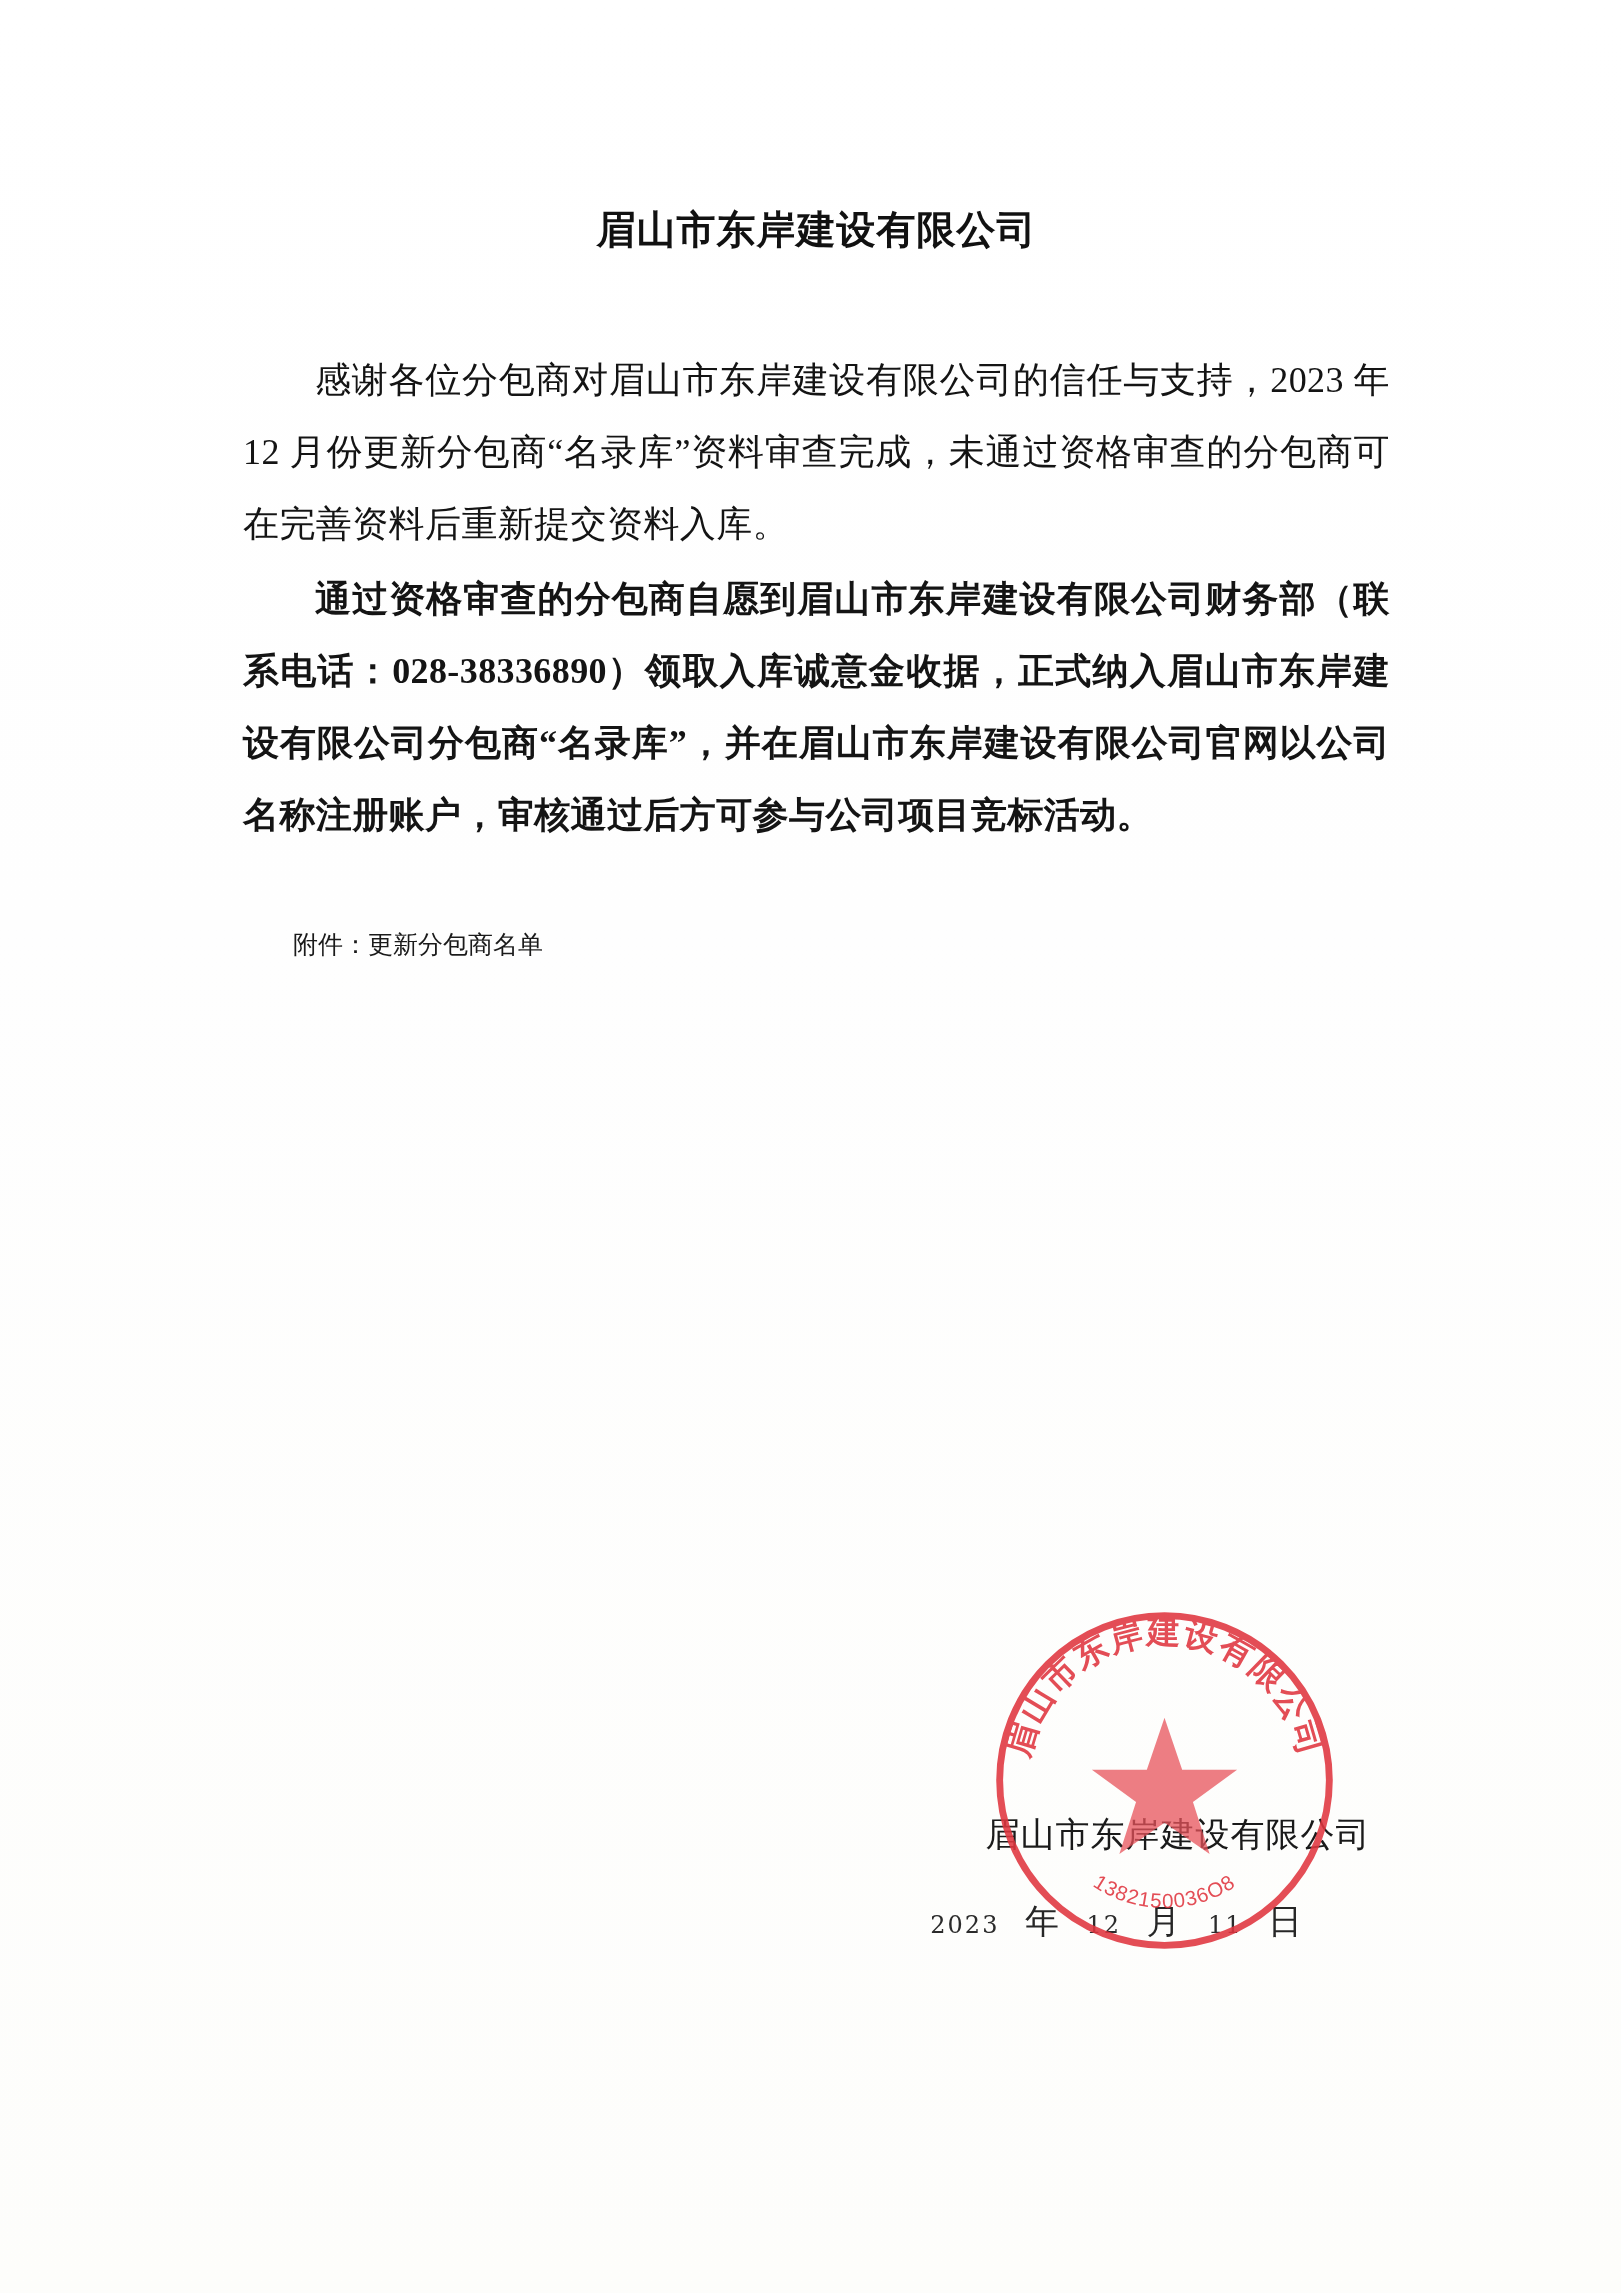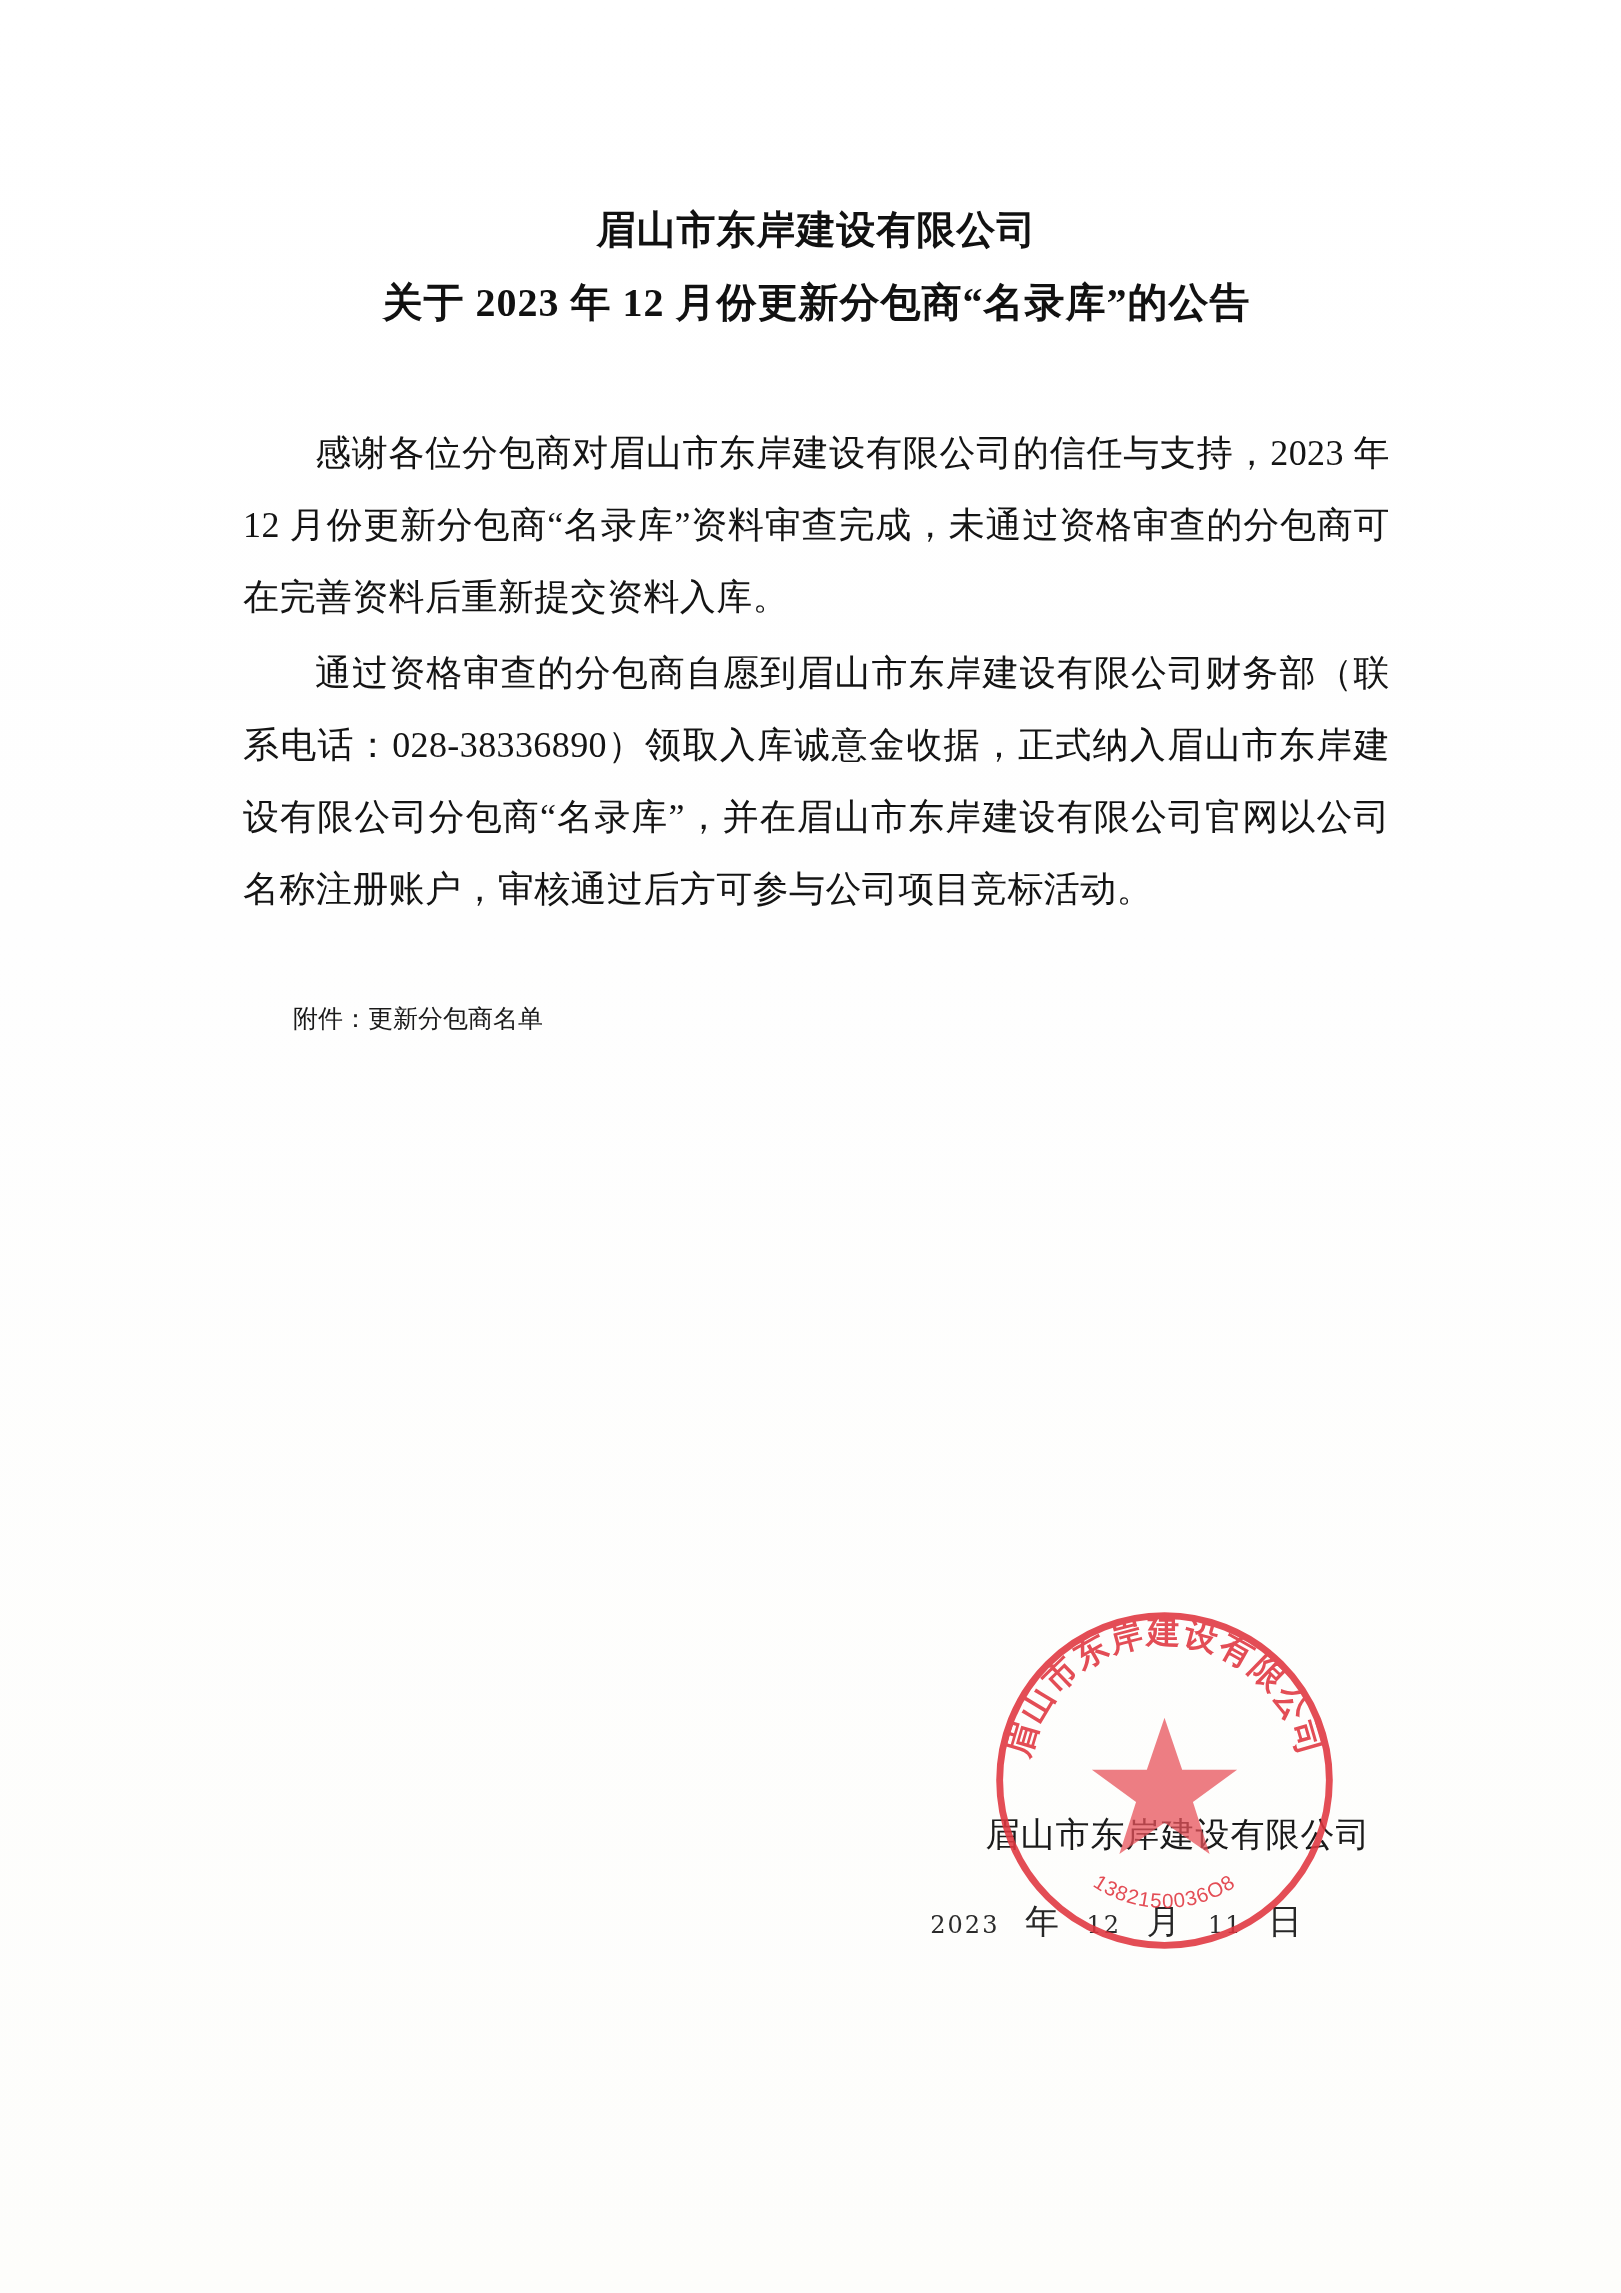--- a/index.html
+++ b/index.html
@@ -58,20 +58,21 @@
     color: #141414;
   }
   .para {
     text-indent: 2em;
     margin: 0 0 2px 0;
     text-align: justify;
     text-justify: inter-ideograph;
   }
   .para + .para {
     margin-top: 3.9px;
+    font-weight: bold;
   }
 
   .attachment {
     margin-top: 69px;
     font-size: 25px;
     line-height: 2.0;
     text-indent: 2em;
   }
 
   .sign-block {
@@ -132,21 +133,20 @@
 </head>
 <body>
 
 <div class="page">
   <div class="paper-tint"></div>
 
   <div class="content">
 
     <div class="doc-title">
       <span>眉山市东岸建设有限公司</span>
-      <span class="line2">关于 2023 年 12 月份更新分包商“名录库”的公告</span>
     </div>
 
     <div class="body-block">
       <p class="para">感谢各位分包商对眉山市东岸建设有限公司的信任与支持，2023 年 12 月份更新分包商“名录库”资料审查完成，未通过资格审查的分包商可在完善资料后重新提交资料入库。</p>
       <p class="para">通过资格审查的分包商自愿到眉山市东岸建设有限公司财务部（联系电话：028-38336890）领取入库诚意金收据，正式纳入眉山市东岸建设有限公司分包商“名录库”，并在眉山市东岸建设有限公司官网以公司名称注册账户，审核通过后方可参与公司项目竞标活动。</p>
     </div>
 
     <div class="attachment">附件：更新分包商名单</div>
   </div>
 

